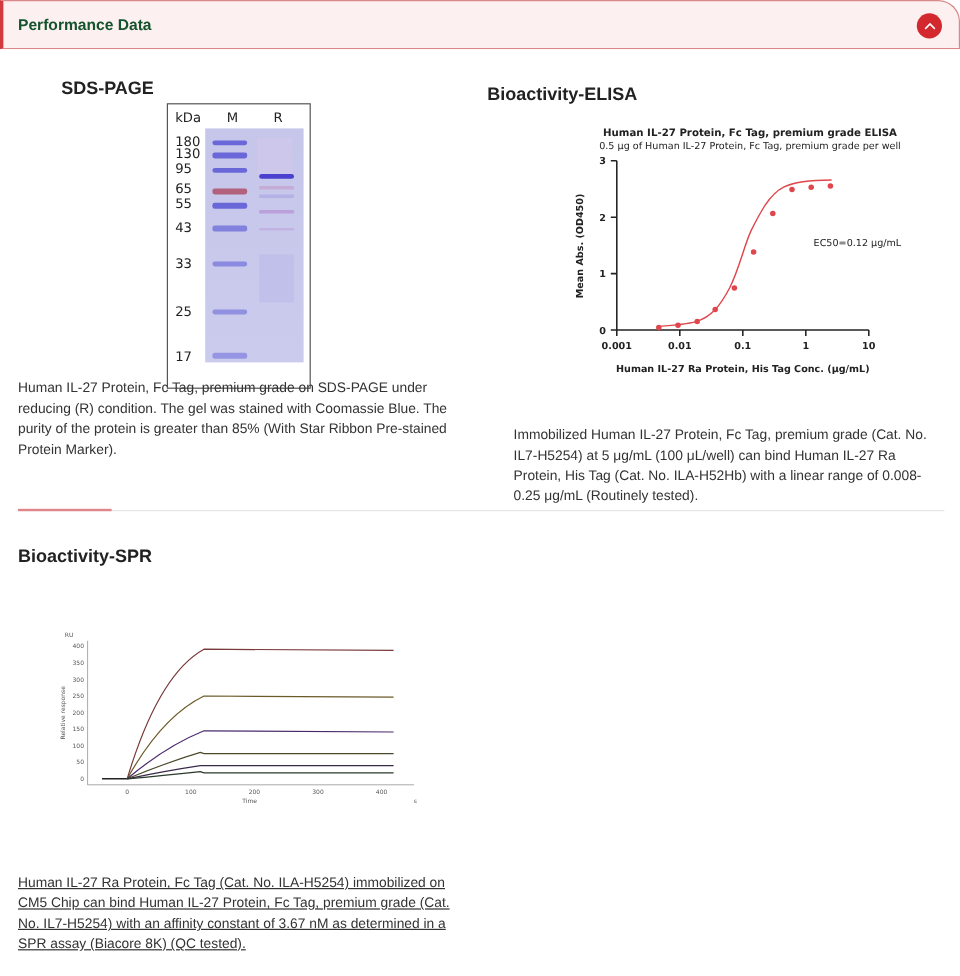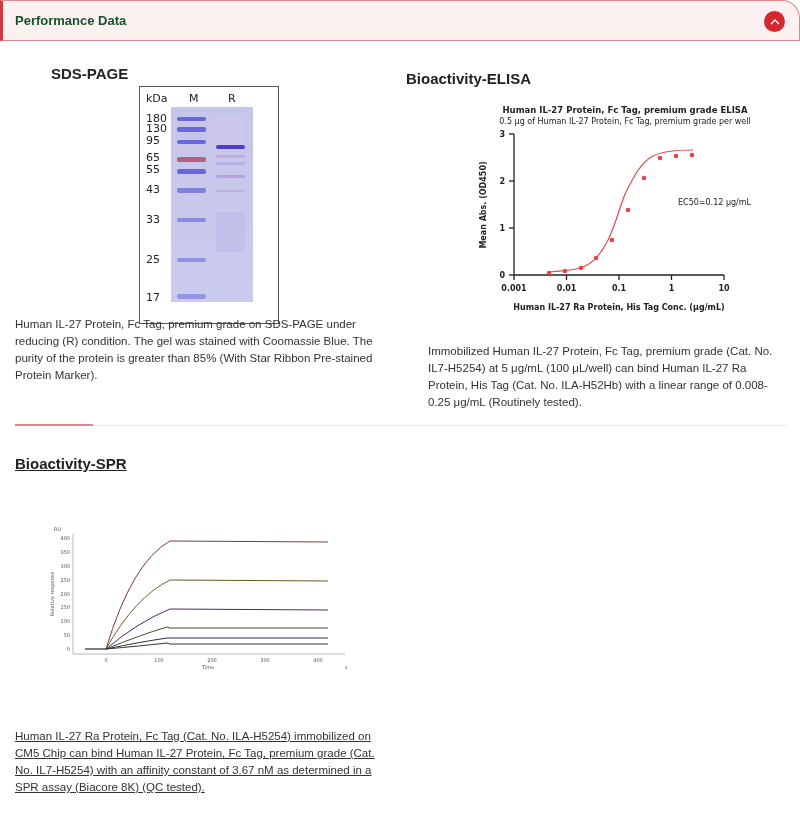--- a/index.html
+++ b/index.html
@@ -2,21 +2,21 @@
 <html><head>
 <meta charset="utf-8">
 <style>
   * { box-sizing: border-box; margin: 0; padding: 0; }
   body { width: 800px; height: 813px; background: #ffffff; font-family: "Liberation Sans", sans-serif; color: #333; position: relative; overflow: hidden; }
   .header { position: absolute; left: 0; top: 0; width: 800px; height: 41px; background: #fdf0f0; border: 1px solid #d9888c; border-left: 3px solid #d33a40; border-top-right-radius: 18px; display: flex; align-items: center; }
   .header-title { font-size: 13px; font-weight: bold; color: #14532d; margin-left: 12px; }
   .toggle-btn { position: absolute; right: 14px; top: 10px; width: 21px; height: 21px; border-radius: 50%; background: #d3282e; display: flex; align-items: center; justify-content: center; cursor: pointer; }
   .section-title { position: absolute; font-size: 15px; font-weight: bold; color: #222; }
   .desc { position: absolute; font-size: 11.5px; line-height: 17px; color: #333; }
-  .gel-box { position: absolute; left: 139px; top: 86px; width: 140px; height: 238px; border: 1px solid #555; background: #fff; }
+  .gel-box { position: absolute; left: 139px; top: 86px; width: 120px; height: 238px; border: 1px solid #555; background: #fff; }
   .divider { position: absolute; left: 15px; top: 425px; width: 772px; height: 1px; background: #e6e6e6; }
   .divider-accent { position: absolute; left: 15px; top: 424px; width: 78px; height: 2px; background: #e0858a; }
   svg text { font-family: "DejaVu Sans", sans-serif; }
 </style>
 </head>
 <body>
 
 <div class="header">
   <span class="header-title">Performance Data</span>
   <div class="toggle-btn">
@@ -122,26 +122,26 @@
       <circle cx="144" cy="140" r="2.3"></circle>
       <circle cx="160" cy="110" r="2.3"></circle>
       <circle cx="176" cy="78" r="2.3"></circle>
       <circle cx="192" cy="58" r="2.3"></circle>
       <circle cx="208" cy="56" r="2.3"></circle>
       <circle cx="224" cy="55" r="2.3"></circle>
     </g>
   </svg>
 </div>
 
-<div class="desc" style="left:428px;top:343px;width:345px;">Immobilized Human IL-27 Protein, Fc Tag, premium grade (Cat. No. IL7-H5254) at 5 μg/mL (100 μL/well) can bind Human IL-27 Ra Protein, His Tag (Cat. No. ILA-H52Hb) with a linear range of 0.008-0.25 μg/mL (Routinely tested).</div>
+<div class="desc" style="left:428px;top:355px;width:345px;">Immobilized Human IL-27 Protein, Fc Tag, premium grade (Cat. No. IL7-H5254) at 5 μg/mL (100 μL/well) can bind Human IL-27 Ra Protein, His Tag (Cat. No. ILA-H52Hb) with a linear range of 0.008-0.25 μg/mL (Routinely tested).</div>
 
 <div class="divider"></div>
 <div class="divider-accent"></div>
 
-<div class="section-title" style="left:15px;top:455px;text-decoration:underline;">Bioactivity-SPR</div>
+<div class="section-title" style="left:15px;top:455px;">Bioactivity-SPR</div>
 
 <div style="position:absolute;left:40px;top:522px;width:320px;height:155px;">
   <svg width="320" height="155" viewBox="0 0 320 155">
 
     <text x="14" y="9" font-size="5" fill="#555">RU</text>
     <g stroke="#888" stroke-width="0.6" fill="none">
       <line x1="33" y1="12" x2="33" y2="132"></line>
       <line x1="33" y1="132" x2="305" y2="132"></line>
     </g>
     <g font-size="5" fill="#555" text-anchor="end">

